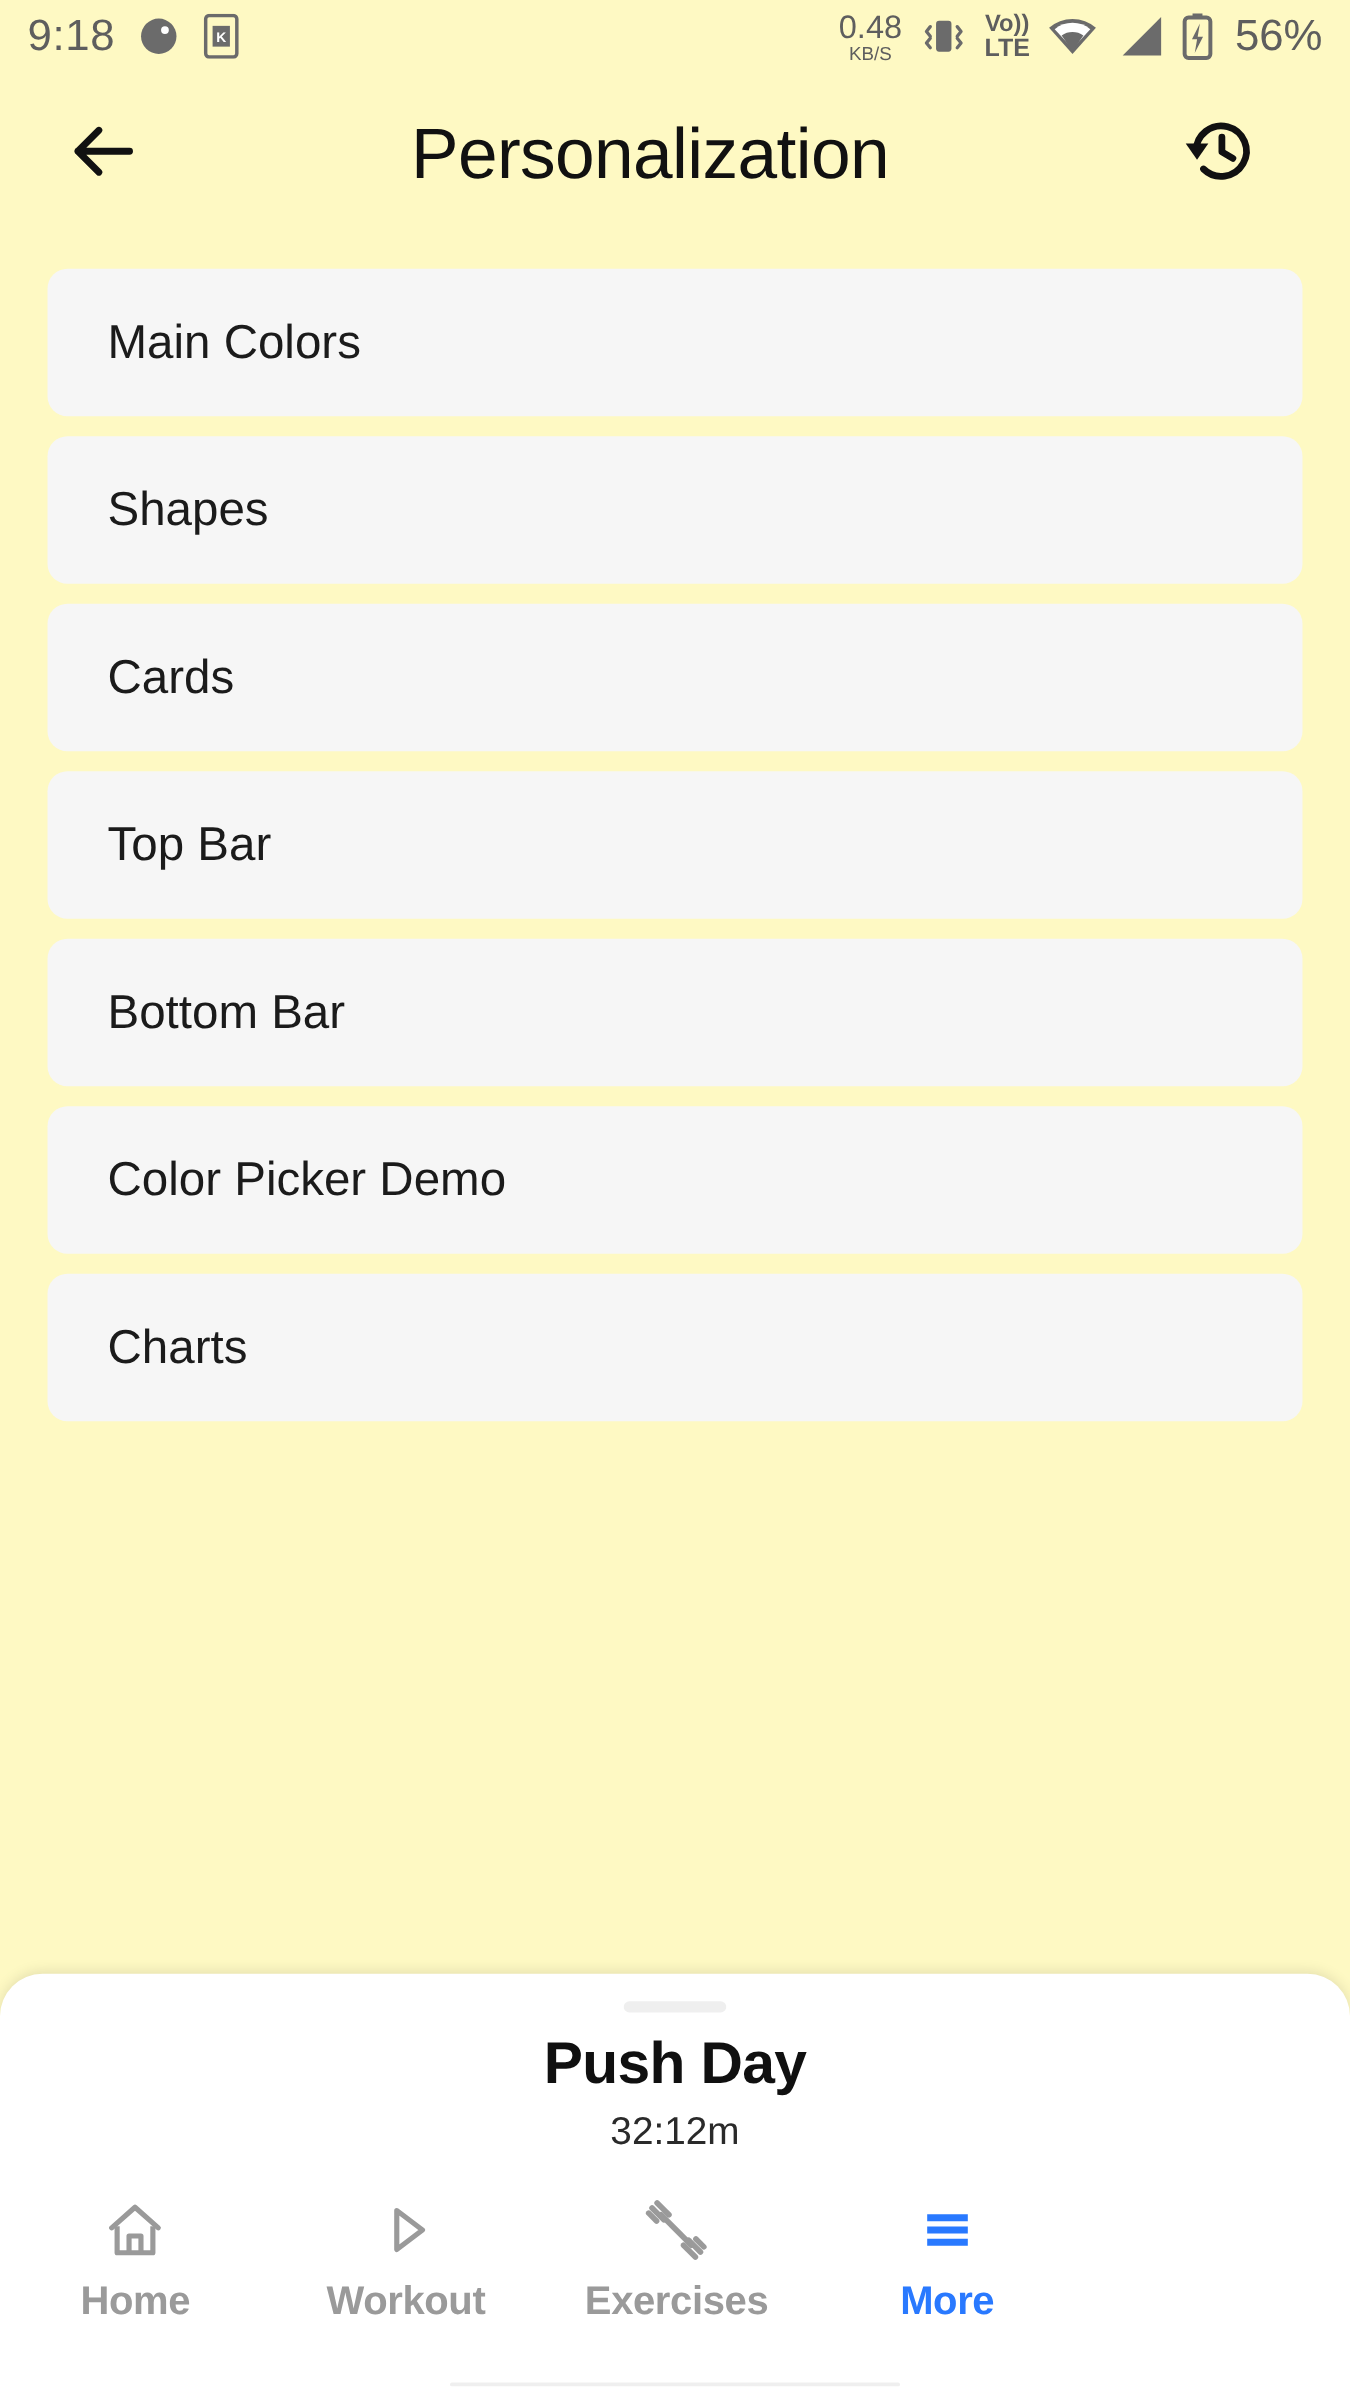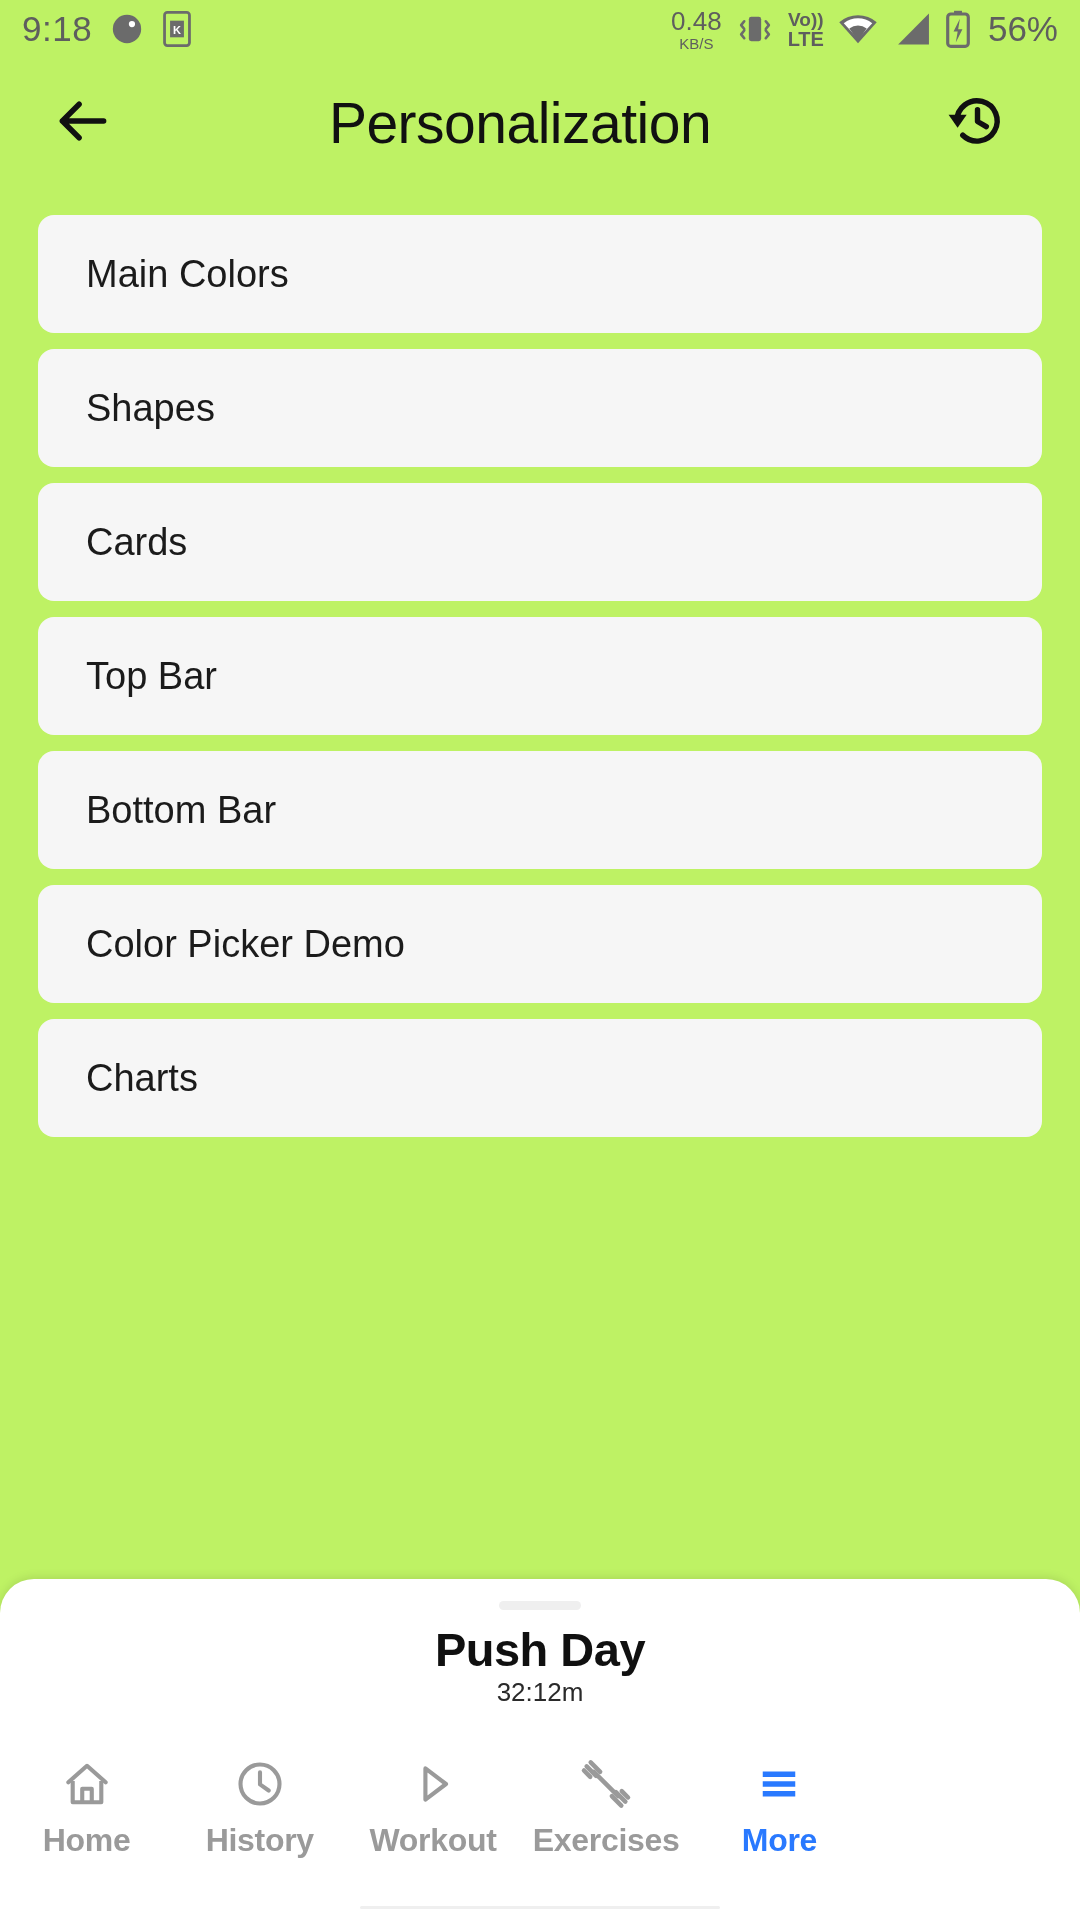--- a/index.html
+++ b/index.html
@@ -2,21 +2,21 @@
 <html><head>
 <meta charset="utf-8">
 <style>
   * { margin:0; padding:0; box-sizing:border-box; }
   html, body {
     width:1080px; height:1920px;
     background:#ffffff;
     font-family:"Liberation Sans", sans-serif;
     overflow:hidden;
   }
-  .screen { position:relative; width:1080px; height:1920px; background:#bef264; }
+  .screen { position:relative; width:1080px; height:1920px; background:#fef9c3; }
 
   
   .statusbar {
     position:absolute; top:0; left:0; width:1080px; height:58px;
     display:flex; align-items:center; padding:0 22px;
     color:#6b6b6b;
   }
   .sb-left { display:flex; align-items:center; gap:18px; }
   .sb-time { font-size:35px; font-weight:400; color:#5e5e5e; letter-spacing:0.5px; }
   .sb-right { margin-left:auto; display:flex; align-items:center; gap:13px; }
@@ -69,21 +69,21 @@
   }
   .sheet-handle {
     width:82px; height:9px; background:#efefef; border-radius:6px;
     margin:22px auto 0 auto;
   }
   .sheet-title {
     text-align:center; font-size:47px; font-weight:bold; color:#101010;
     margin-top:12px; letter-spacing:-0.5px;
   }
   .sheet-sub {
-    text-align:center; font-size:26px; color:#2a2a2a; margin-top:0;
+    text-align:center; font-size:31px; color:#2a2a2a; margin-top:10px;
   }
 
   
   .bottomnav {
     position:absolute; left:0; bottom:44px; width:866px; height:120px;
     display:flex; align-items:flex-start; justify-content:space-around;
   }
   .nav-item {
     width:216px; display:flex; flex-direction:column;
     align-items:center; justify-content:flex-start; gap:10px;
@@ -215,29 +215,20 @@
         <span class="nav-icon">
           <svg width="52" height="52" viewBox="0 0 24 24">
             <path d="M3.4 11.2 L12 3.6 L20.6 11.2" fill="none" stroke="#9a9a9a" stroke-width="1.9" stroke-linecap="round" stroke-linejoin="round"></path>
             <path d="M5.4 10.6 V20.4 H18.6 V10.6" fill="none" stroke="#9a9a9a" stroke-width="1.9" stroke-linejoin="round"></path>
             <path d="M9.8 20.4 V14.2 H14.2 V20.4" fill="none" stroke="#9a9a9a" stroke-width="1.9" stroke-linejoin="round"></path>
           </svg>
         </span>
         <span class="nav-label">Home</span>
       </div>
 
-      <div class="nav-item">
-        <span class="nav-icon">
-          <svg width="52" height="52" viewBox="0 0 24 24">
-            <circle cx="12" cy="12" r="9" fill="none" stroke="#9a9a9a" stroke-width="1.9"></circle>
-            <path d="M12 6.6 V12.2 L16 15" fill="none" stroke="#9a9a9a" stroke-width="1.9" stroke-linecap="round" stroke-linejoin="round"></path>
-          </svg>
-        </span>
-        <span class="nav-label">History</span>
-      </div>
 
       <div class="nav-item">
         <span class="nav-icon">
           <svg width="52" height="52" viewBox="0 0 24 24">
             <path d="M8.5 4.8 L18 12 L8.5 19.2 Z" fill="none" stroke="#9a9a9a" stroke-width="1.9" stroke-linejoin="round"></path>
           </svg>
         </span>
         <span class="nav-label">Workout</span>
       </div>
 

